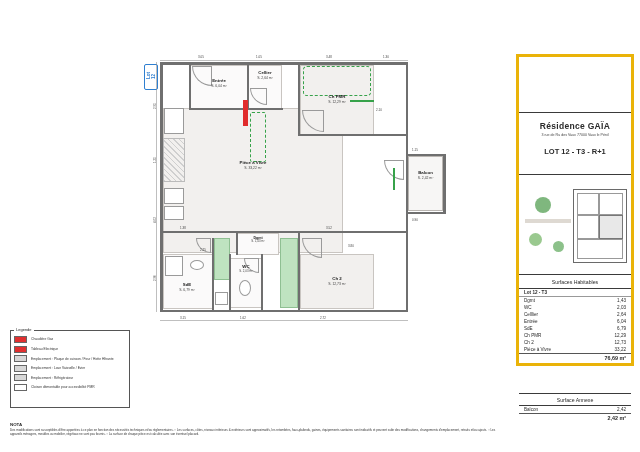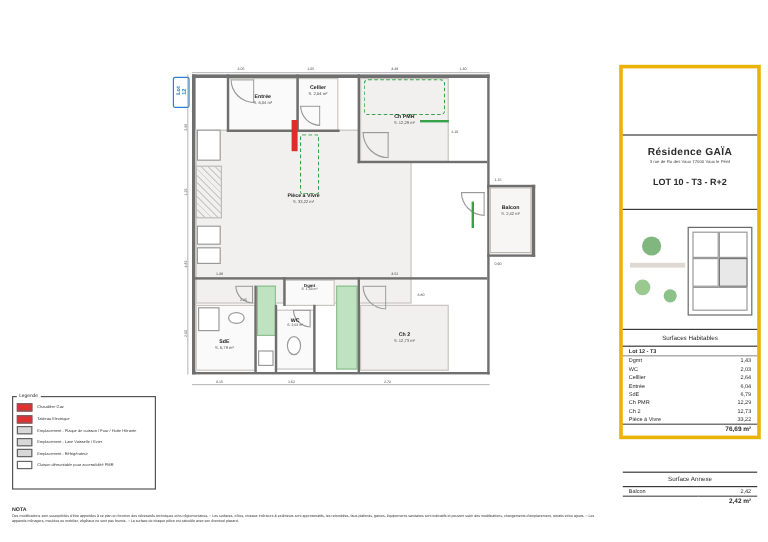--- a/index.html
+++ b/index.html
@@ -245,21 +245,21 @@
     <div class="p">Des modifications sont susceptibles d'être apportées à ce plan en fonction des nécessités techniques et/ou réglementaires.  ::  Les surfaces, côtes, niveaux intérieurs &amp; extérieurs sont approximatifs, les retombées, faux-plafonds, gaines, équipements sanitaires sont indicatifs et peuvent subir des modifications, changements d'emplacement, retraits et/ou ajouts.  ::  Les appareils ménagers, meubles ou mobilier, végétaux ne sont pas fournis.  ::  La surface de chaque pièce est calculée avec son éventuel placard.</div>
   </div>
 
   <div class="titleblock">
 
     <div class="tb-logo"></div>
 
     <div class="tb-name">
       <div class="res">Résidence GAÏA</div>
       <div class="addr">3 rue de Ru des Vaux  77000 Vaux le Pénil</div>
-      <div class="lot">LOT 10 - T3 - R+2</div>
+      <div class="lot">LOT 12 - T3 - R+1</div>
     </div>
 
     <div class="tb-key">
 
       <div class="kp" style="left:16px;top:22px;width:16px;height:16px;border-radius:50%;background:#7fb77e;"></div>
       <div class="kp" style="left:10px;top:58px;width:13px;height:13px;border-radius:50%;background:#9ac98f;"></div>
       <div class="kp" style="left:34px;top:66px;width:11px;height:11px;border-radius:50%;background:#8cc18a;"></div>
       <div class="kp" style="left:54px;top:14px;width:52px;height:72px;border:.7px solid #6a6a6a;background:#fff;"></div>
       <div class="kp" style="left:58px;top:18px;width:20px;height:20px;border:.5px solid #999;"></div>
       <div class="kp" style="left:80px;top:18px;width:22px;height:20px;border:.5px solid #999;"></div>

